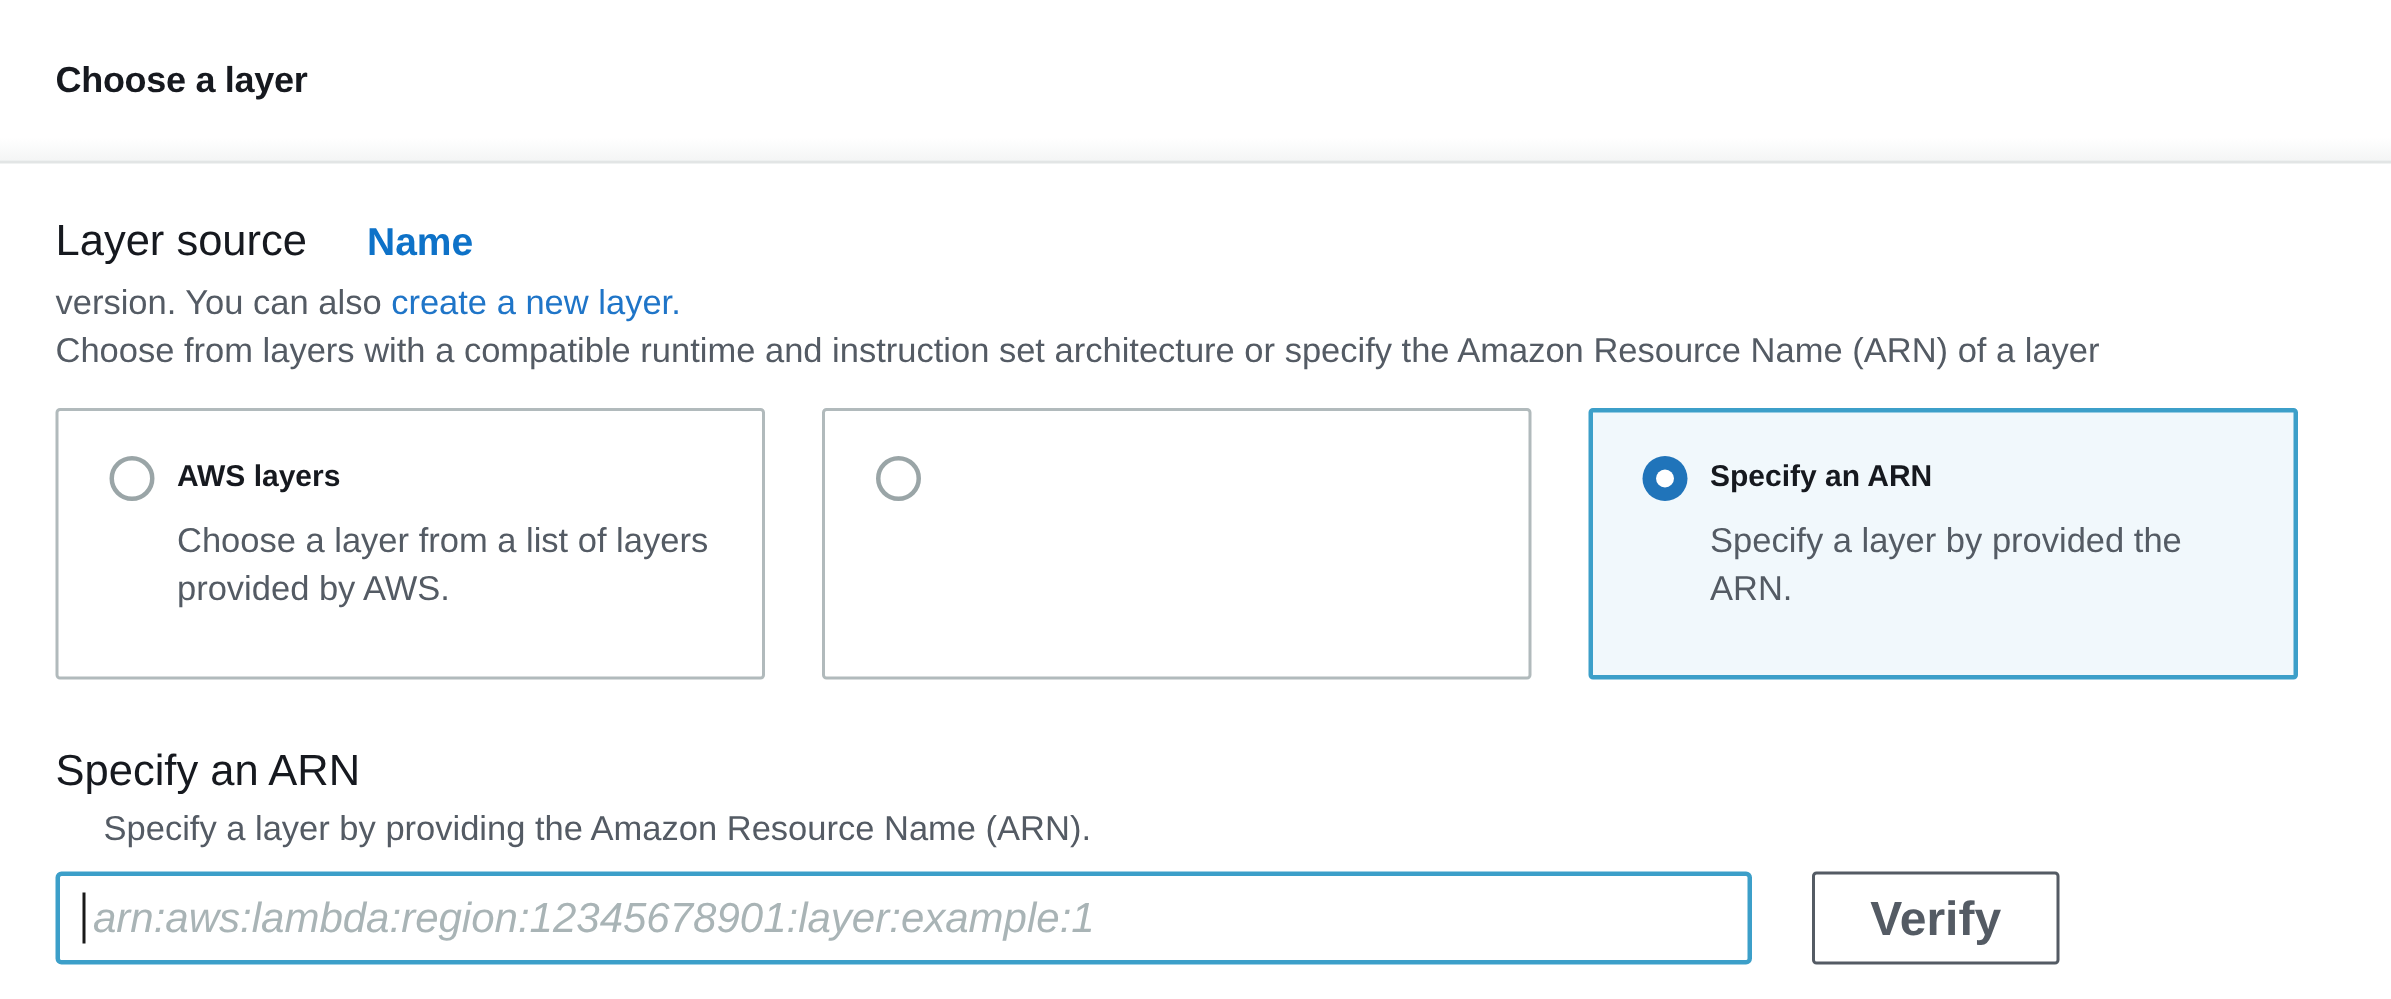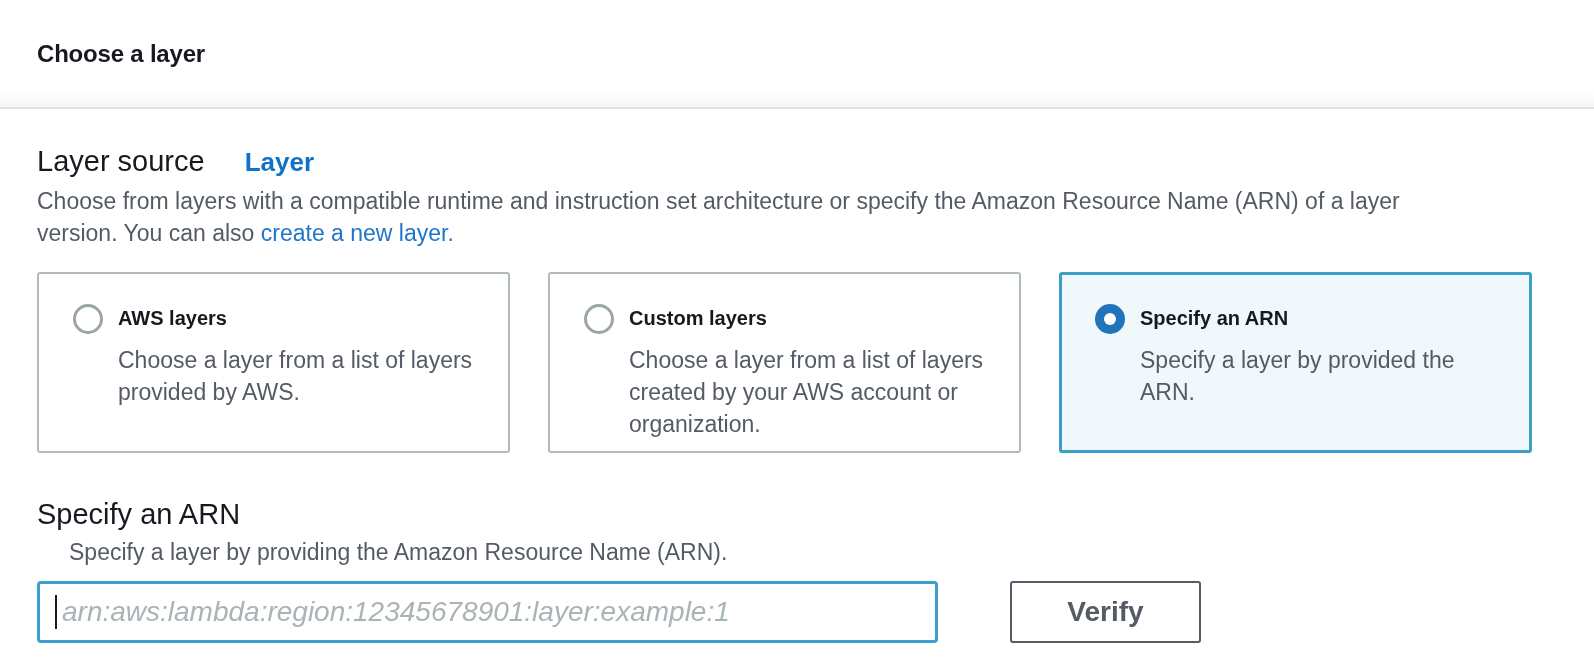--- a/index.html
+++ b/index.html
@@ -132,21 +132,21 @@
     margin-left: 32px;
   }
   .arn-row {
     margin-top: 15px;
     display: flex;
     gap: 40px;
     align-items: stretch;
   }
   .arn-input-wrap { position: relative; }
   .arn-input {
-    width: 901px;
+    width: 1131px;
     height: 62px;
     border: 3px solid #3c9fc9;
     border-radius: 4px;
     padding: 0 18px 0 22px;
     font-family: "Liberation Sans", sans-serif;
     font-size: 28px;
     color: #16191f;
     outline: none;
     background: #ffffff;
   }
@@ -155,68 +155,63 @@
     font-style: italic;
     opacity: 1;
   }
   .caret {
     position: absolute;
     left: 18px; top: 14px;
     width: 2px; height: 34px;
     background: #1a1a1a;
   }
   .verify-btn {
-    width: 191px;
+    width: 165px;
     height: 62px;
     background: #ffffff;
     border: 2px solid #545b64;
     border-radius: 3px;
     font-family: "Liberation Sans", sans-serif;
-    font-size: 28px;
-    font-weight: 700;
-    color: #545b64;
-    cursor: pointer;
-    margin-left: 32px;
+    font-size: 32px;
+    font-weight: 700;
+    color: #545b64;
+    cursor: pointer;
   }
 </style>
 </head>
 <body>
 
 <header class="dialog-header">
   <h1>Choose a layer</h1>
 </header>
 
 <main class="dialog-body">
 
   <div class="label-row">
     <span class="field-label">Layer source</span>
-    <a class="info-link" href="#">Layer</a>
+    <a class="info-link" href="#">Name</a>
   </div>
 
   <p class="field-desc">
+    <span class="line"><span>version. You can also </span><a class="text-link" href="#">create a new layer.</a></span>
     <span class="line">Choose from layers with a compatible runtime and instruction set architecture or specify the Amazon Resource Name (ARN) of a layer</span>
-    <span class="line"><span>version. You can also </span><a class="text-link" href="#">create a new layer.</a></span>
   </p>
 
   <div class="cards">
 
     <div class="card">
       <span class="radio"></span>
       <div class="card-text">
         <div class="card-title">AWS layers</div>
         <div class="card-desc">Choose a layer from a list of layers provided by AWS.</div>
       </div>
     </div>
 
     <div class="card">
       <span class="radio"></span>
-      <div class="card-text">
-        <div class="card-title">Custom layers</div>
-        <div class="card-desc">Choose a layer from a list of layers created by your AWS account or organization.</div>
-      </div>
     </div>
 
     <div class="card selected">
       <span class="radio checked">
           <span class="radio-dot"></span>
         </span>
       <div class="card-text">
         <div class="card-title">Specify an ARN</div>
         <div class="card-desc">Specify a layer by provided the ARN.</div>
       </div>

